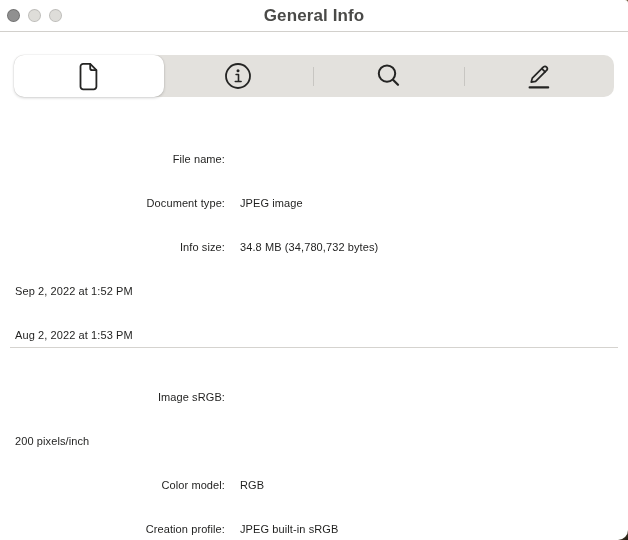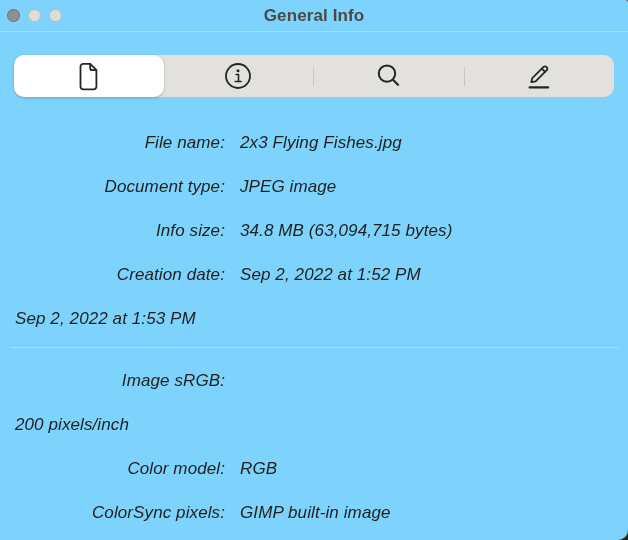--- a/index.html
+++ b/index.html
@@ -20,21 +20,21 @@
     background: linear-gradient(315deg, #1d1810 0%, #54442c 55%, #a18a63 100%);
   }
   .corner-backdrop-tr {
     position: absolute; right: 0; top: 0;
     width: 5px; height: 5px; z-index: 0;
     background: #6b5636;
   }
   .surface {
     position: relative; z-index: 1;
     width: 100%; height: 100%;
-    background: #7dd3fc;
+    background: #ffffff;
     border-bottom-right-radius: 10px;
     border-top-right-radius: 3px;
     box-sizing: border-box;
   }
 
   
   .titlebar {
     position: relative;
     height: 31px;
     border-bottom: 1px solid #D2D0CC;
@@ -87,24 +87,23 @@
     align-self: center;
     flex: none;
   }
   .segment svg { display: block; }
   .icon-stroke { stroke: #242423; fill: none; stroke-width: 1.8; stroke-linecap: round; stroke-linejoin: round; }
 
   
   .content { padding-top: 24px; }
   .info-row {
     height: 44px;
-    display: flex; align-items: center;
-    font-size: 17px;
+    display: flex; align-items: flex-end;
+    font-size: 11px;
     color: #1F1F1E;
-    font-style: italic;
   }
   .info-row .label {
     width: 225px; flex: none;
     text-align: right;
     letter-spacing: 0.1px;
   }
   .info-row .value {
     margin-left: 15px;
     letter-spacing: 0.1px;
     white-space: nowrap;
@@ -176,50 +175,48 @@
           </svg>
         </span>
       </button>
 
     </div>
 
     <div class="content">
 
       <div class="info-row">
         <span class="label">File name:</span>
-        <span class="value">2x3 Flying Fishes.jpg</span>
       </div>
       <div class="info-row">
         <span class="label">Document type:</span>
         <span class="value">JPEG image</span>
       </div>
       <div class="info-row">
         <span class="label">Info size:</span>
-        <span class="value">34.8 MB (63,094,715 bytes)</span>
-      </div>
-      <div class="info-row">
-        <span class="label">Creation date:</span>
+        <span class="value">34.8 MB (34,780,732 bytes)</span>
+      </div>
+      <div class="info-row">
         <span class="value">Sep 2, 2022 at 1:52 PM</span>
       </div>
       <div class="info-row">
-        <span class="value">Sep 2, 2022 at 1:53 PM</span>
+        <span class="value">Aug 2, 2022 at 1:53 PM</span>
       </div>
 
       <hr class="group-divider">
 
       <div class="info-row">
         <span class="label">Image sRGB:</span>
       </div>
       <div class="info-row">
         <span class="value">200 pixels/inch</span>
       </div>
       <div class="info-row">
         <span class="label">Color model:</span>
         <span class="value">RGB</span>
       </div>
       <div class="info-row">
-        <span class="label">ColorSync pixels:</span>
-        <span class="value">GIMP built-in image</span>
+        <span class="label">Creation profile:</span>
+        <span class="value">JPEG built-in sRGB</span>
       </div>
 
     </div>
   </div>
 </div>
 
 </body></html>

